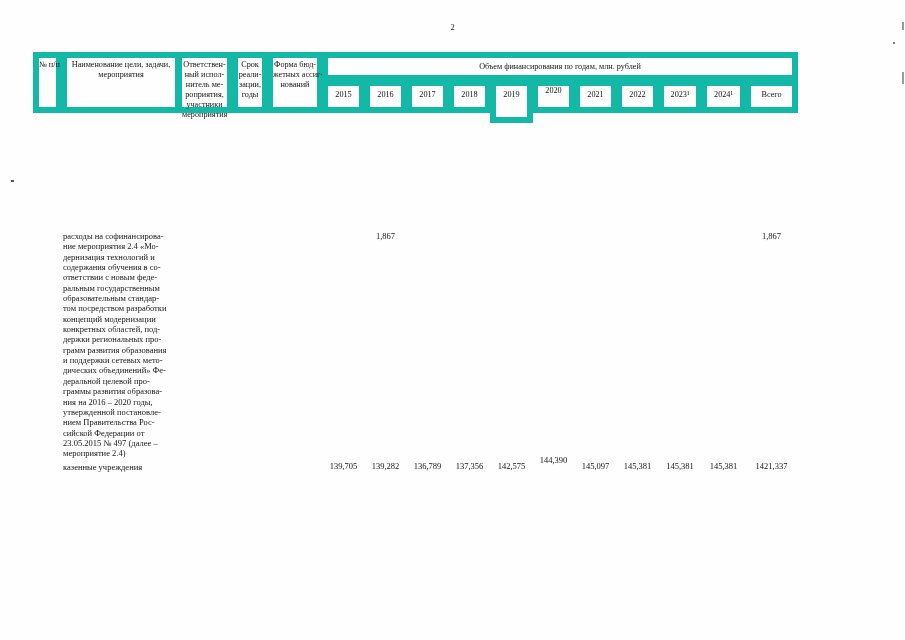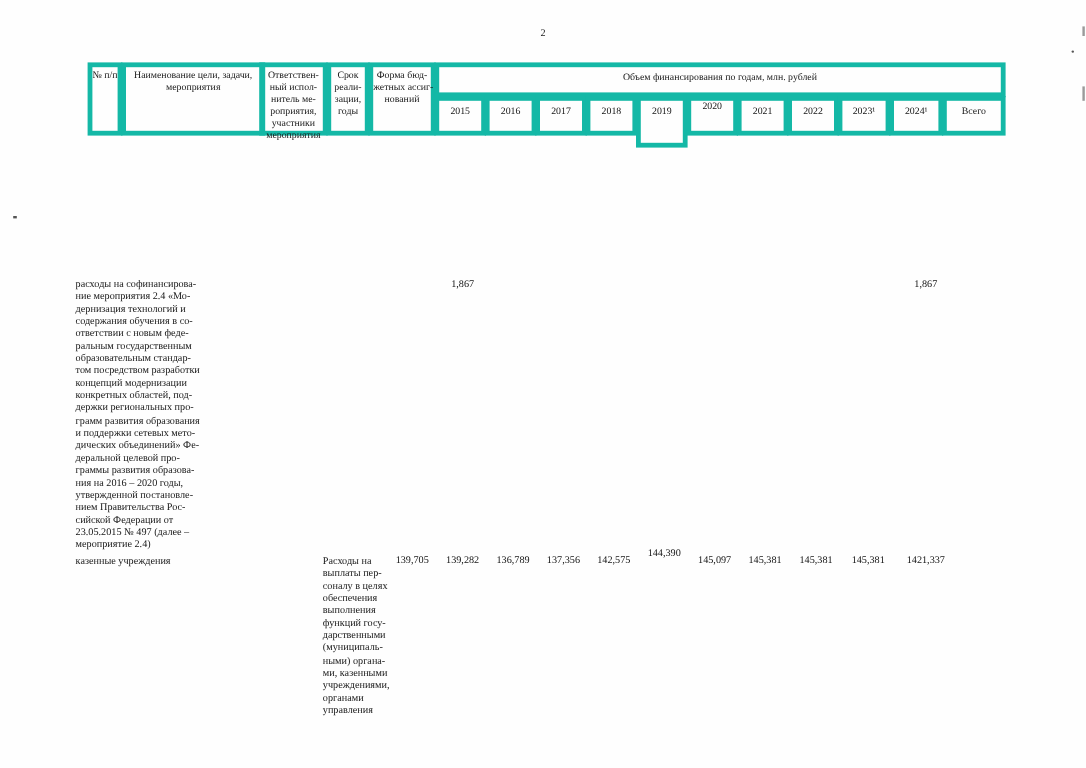--- a/index.html
+++ b/index.html
@@ -11,24 +11,24 @@
     color:#151515;
     overflow:hidden;
   }
   .page-number{
     position:absolute;left:0;top:22px;width:905px;
     text-align:center;font-size:8.5px;
     color:#222;
   }
   .hcell{
     position:absolute;box-sizing:border-box;
-    border:4px solid #14b8a6;
+    border:6px solid #14b8a6;
     font-size:8.2px;line-height:9.9px;
     text-align:center;white-space:pre;
-    padding-top:2px;color:#161616;margin-left:40px;
+    padding-top:2px;color:#161616;
   }
   .txt{
     position:absolute;
     font-size:8.5px;line-height:10.35px;
     white-space:pre;color:#161616;
   }
   .val{
     position:absolute;
     font-size:8.5px;line-height:10.35px;
     text-align:center;white-space:nowrap;color:#161616;
@@ -94,33 +94,20 @@
 ния на 2016 – 2020 годы,
 утвержденной постановле-
 нием Правительства Рос-
 сийской Федерации от
 23.05.2015 № 497 (далее –
 мероприятие 2.4)</div>
   <div class="val" style="left:364px;top:231px;width:43px;">1,867</div>
   <div class="val" style="left:745px;top:231px;width:53px;">1,867</div>
 
   <div class="txt" style="left:63px;top:462px;">казенные учреждения</div>
-  <div class="txt" style="left:269px;top:462px;">Расходы на
-выплаты пер-
-соналу в целях
-обеспечения
-выполнения
-функций госу-
-дарственными
-(муниципаль-
-ными) органа-
-ми, казенными
-учреждениями,
-органами
-управления</div>
   <div class="val" style="left:322px;top:461px;width:43px;">139,705</div>
   <div class="val" style="left:364px;top:461px;width:43px;">139,282</div>
   <div class="val" style="left:406px;top:461px;width:43px;">136,789</div>
   <div class="val" style="left:448px;top:461px;width:43px;">137,356</div>
   <div class="val" style="left:490px;top:461px;width:43px;">142,575</div>
   <div class="val" style="left:532px;top:455px;width:43px;">144,390</div>
   <div class="val" style="left:574px;top:461px;width:43px;">145,097</div>
   <div class="val" style="left:616px;top:461px;width:43px;">145,381</div>
   <div class="val" style="left:658px;top:461px;width:44px;">145,381</div>
   <div class="val" style="left:701px;top:461px;width:45px;">145,381</div>

